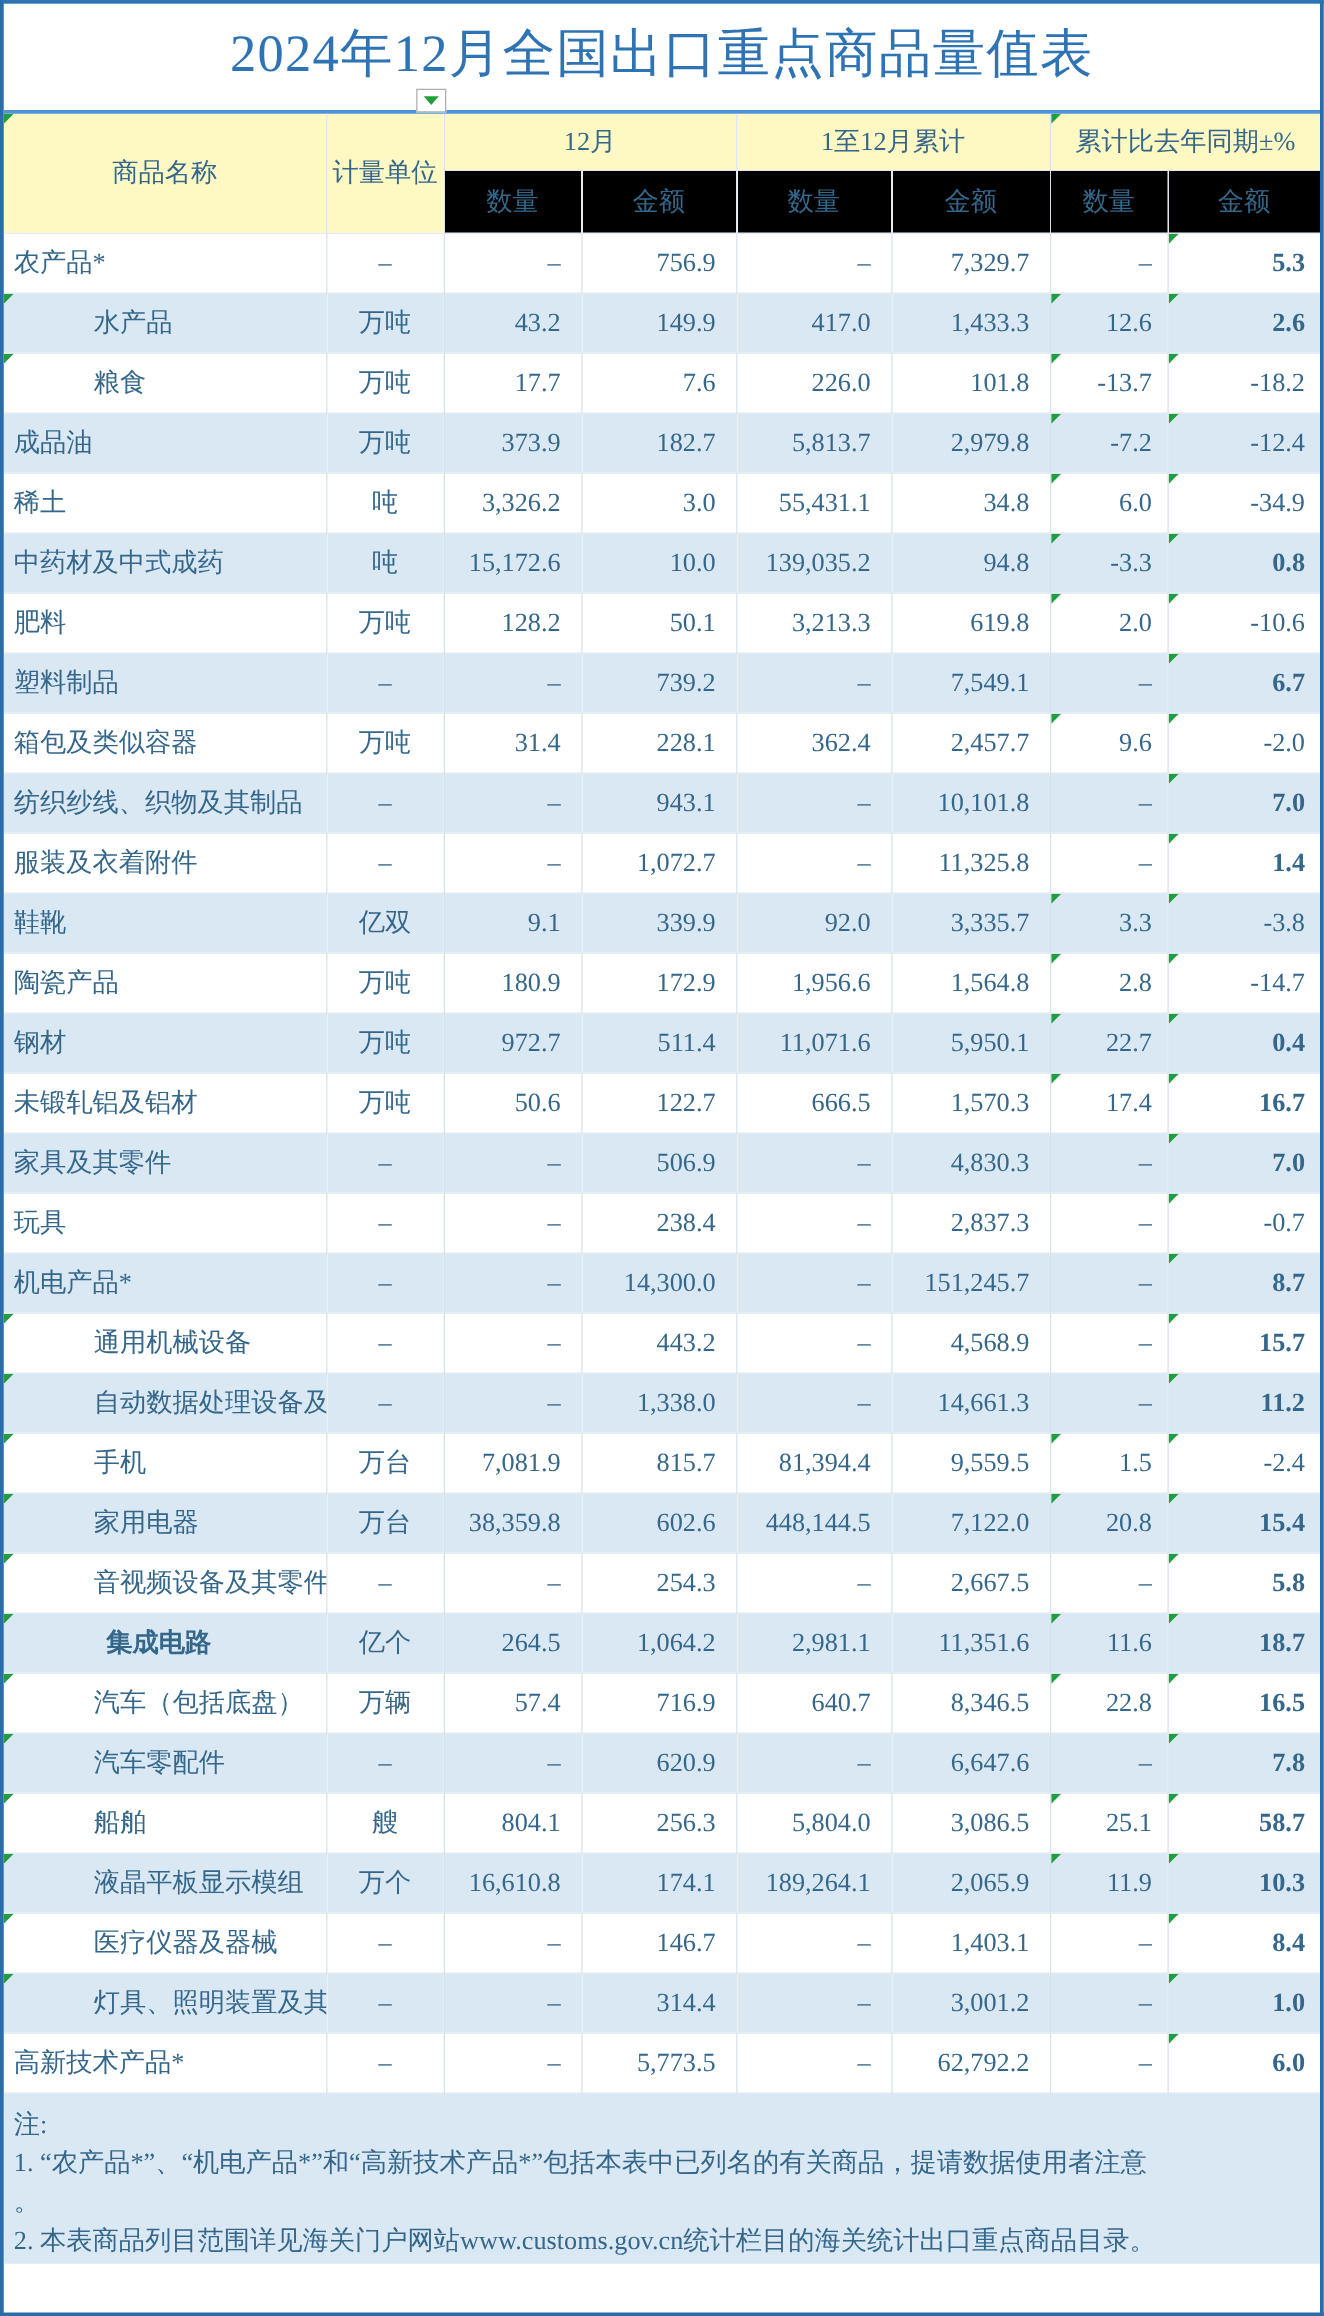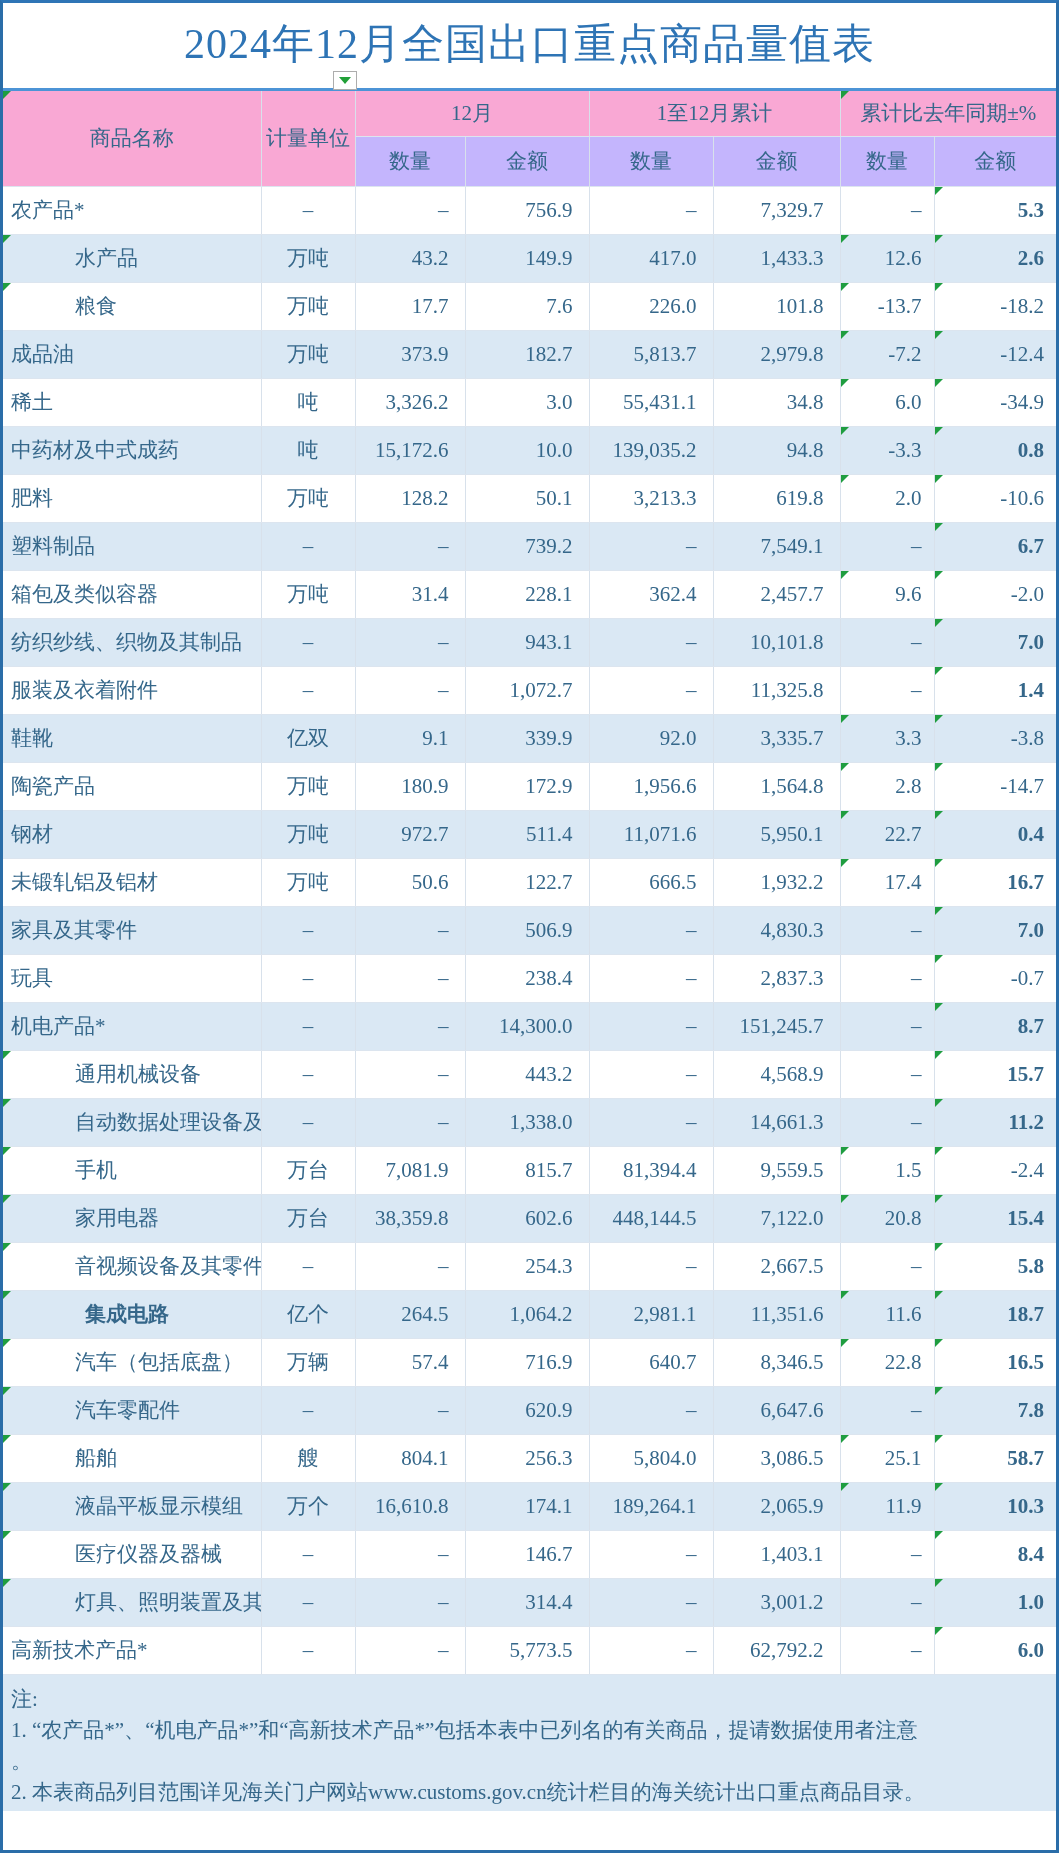--- a/index.html
+++ b/index.html
@@ -52,22 +52,22 @@
     border-right: 1px solid #D8E1EB;
     border-bottom: 1px solid #DCE5EF;
     font-weight: normal;
     font-size: 21px;
     position: relative;
     vertical-align: middle;
     overflow: hidden;
     white-space: nowrap;
   }
   th:last-child, td:last-child { border-right: none; }
-  thead tr.group-row th { height: 45px; background: #f9a8d4; text-align: center; border-bottom: 1px solid #DCE5EF; }
-  thead tr.sub-row th { height: 50px; background: #c4b5fd; text-align: center; }
+  thead tr.group-row th { height: 45px; background: #fef9c3; text-align: center; border-bottom: 1px solid #DCE5EF; }
+  thead tr.sub-row th { height: 50px; background: #000000; text-align: center; }
   thead th.merged { background: #ffffff; text-align: center; }
   tbody tr { height: 48px; }
   tbody tr.alt td { background: #DAE8F4; }
   td.name { text-align: left; padding-left: 8px; margin-top: 36px; }
   td.name.ind1 { padding-left: 72px; }
   td.name.ind2 { padding-left: 82px; }
   td.unit { text-align: center; }
   td.num { text-align: right; padding-right: 16px; }
   td.pct { text-align: right; padding-right: 12px; }
   .b { font-weight: bold; }
@@ -276,21 +276,21 @@
           <td class="num">5,950.1</td>
           <td class="pct">22.7<span class="mk"></span></td>
           <td class="pct b">0.4<span class="mk"></span></td>
         </tr>
         <tr>
           <td class="name ind0">未锻轧铝及铝材</td>
           <td class="unit">万吨</td>
           <td class="num">50.6</td>
           <td class="num">122.7</td>
           <td class="num">666.5</td>
-          <td class="num">1,932.2</td>
+          <td class="num">1,570.3</td>
           <td class="pct">17.4<span class="mk"></span></td>
           <td class="pct b">16.7<span class="mk"></span></td>
         </tr>
         <tr class="alt">
           <td class="name ind0">家具及其零件</td>
           <td class="unit">–</td>
           <td class="num">–</td>
           <td class="num">506.9</td>
           <td class="num">–</td>
           <td class="num">4,830.3</td>

